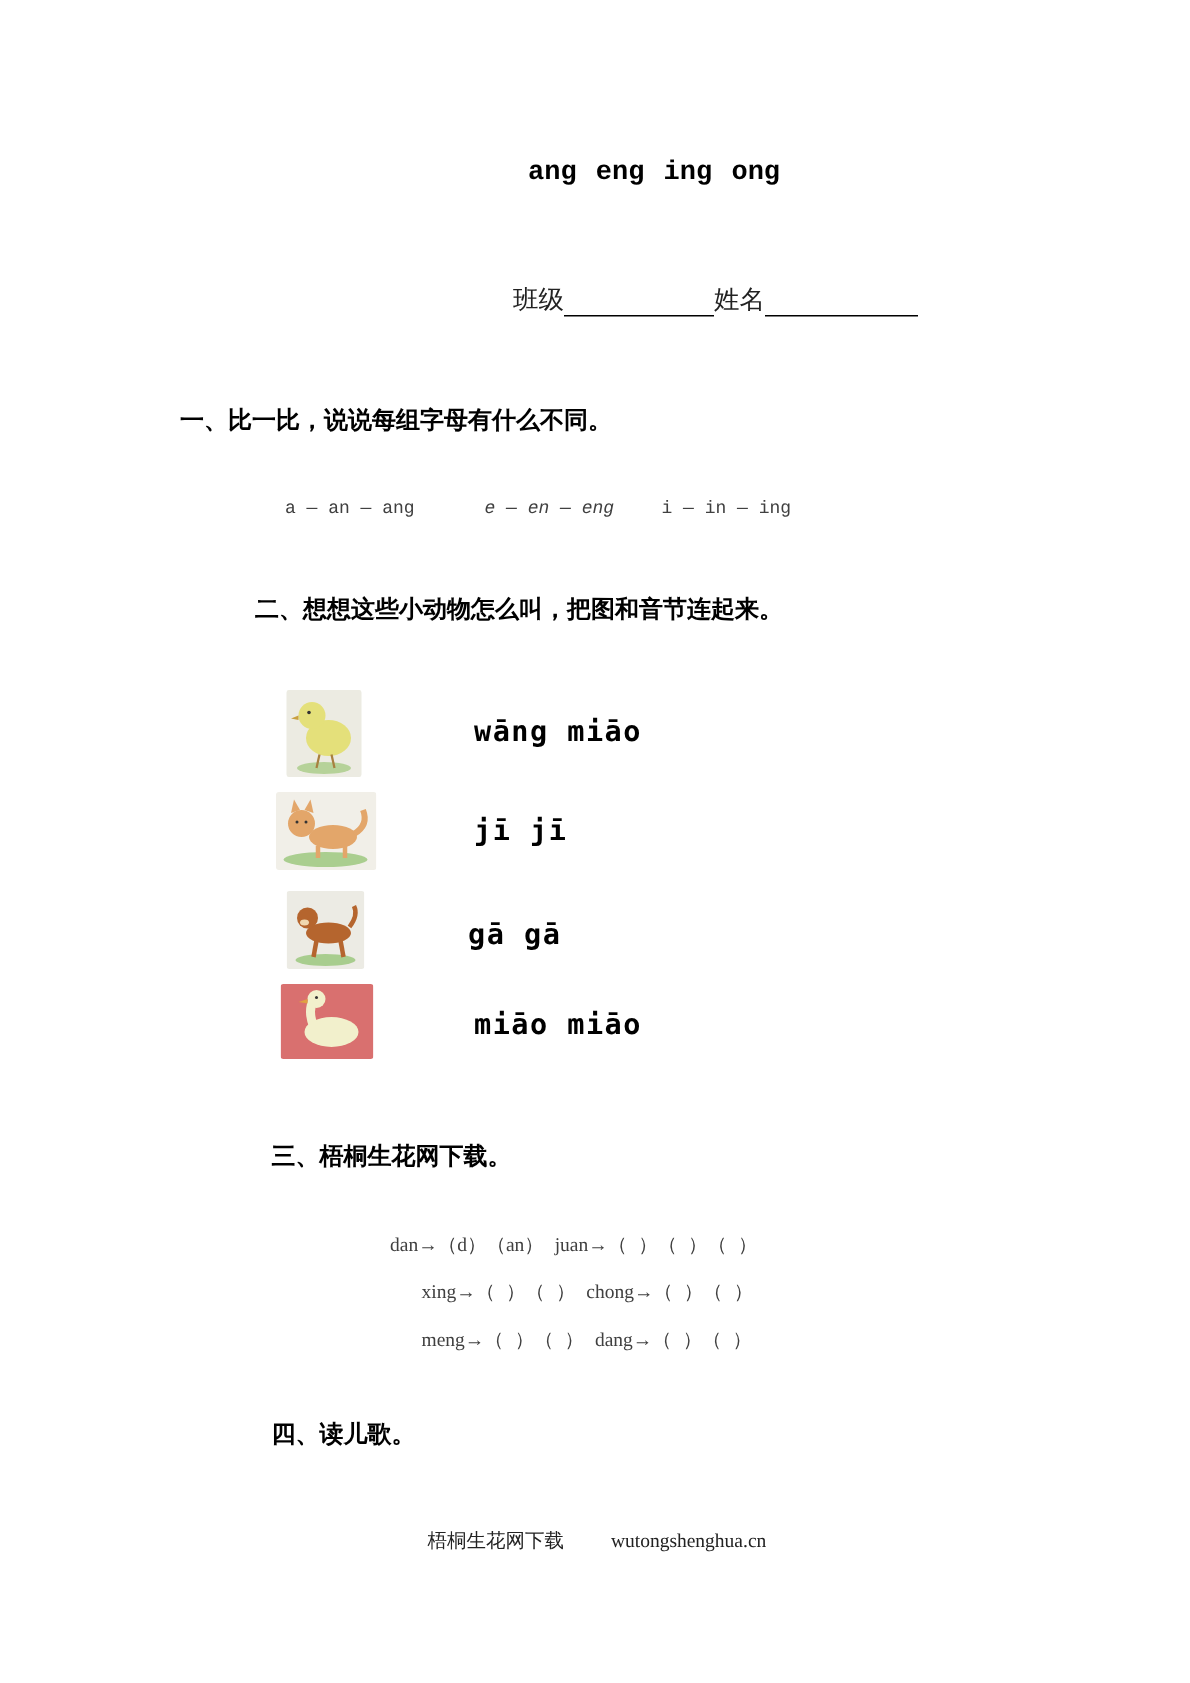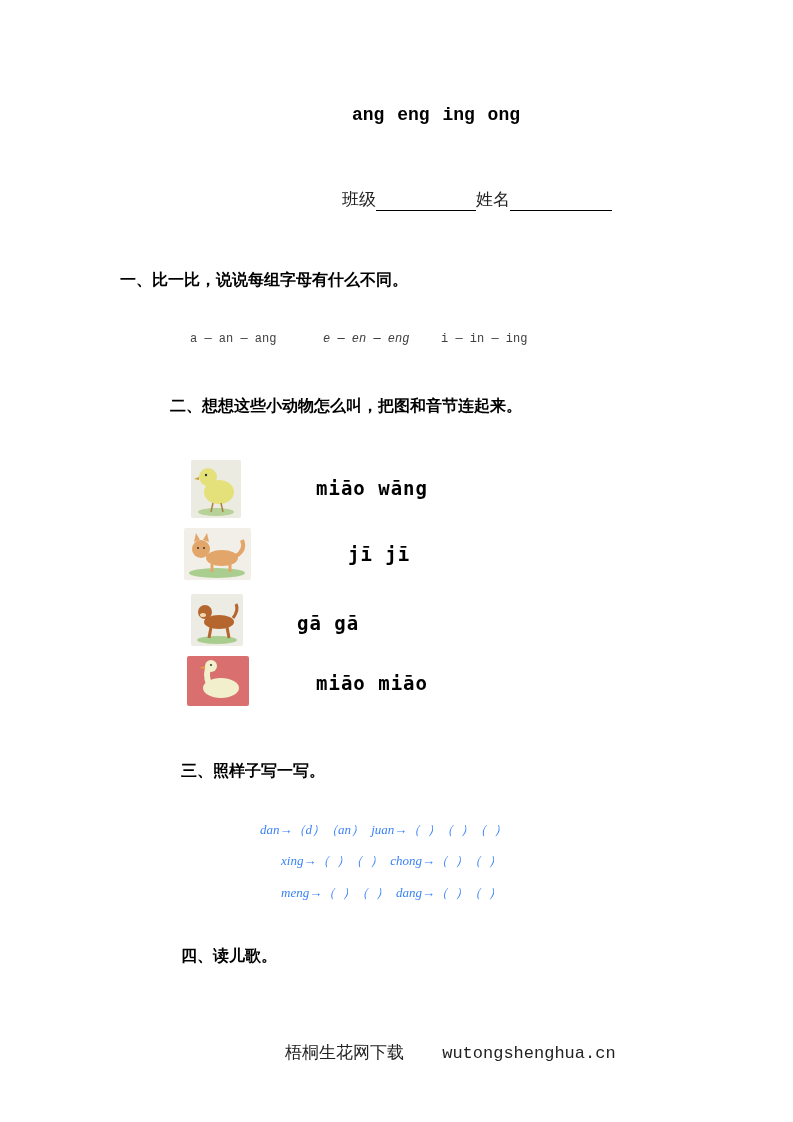--- a/index.html
+++ b/index.html
@@ -11,28 +11,28 @@
     .heading { font-family: Liberation Serif, serif; font-weight: bold; font-size: 16px; }
     .h1 { left: 120px; top: 270px; }
     .h2 { left: 137px; top: 396px; margin-left: 33px; }
     .h3 { left: 181px; top: 761px; }
     .h4 { left: 181px; top: 946px; }
     .compare { top: 332px; font-family: "Liberation Mono", "DejaVu Sans Mono", monospace; font-size: 12px; color: #404040; }
     .c1 { left: 190px; } .c2 { left: 323px; font-style: italic; } .c3 { left: 441px; }
     .pic { position: absolute; border-radius: 2px; overflow: hidden; }
     .pinyin { font-family: "DejaVu Sans Mono", monospace; font-weight: bold; font-size: 19px; letter-spacing: 1px; }
     .py1 { left: 316px; top: 477px; }
-    .py2 { left: 316px; top: 543px; margin-left: 32px; }
-    .py3 { left: 297px; top: 612px; }
+    .py2 { left: 316px; top: 543px; }
+    .py3 { left: 312px; top: 612px; }
     .py4 { left: 316px; top: 672px; }
-    .ex { font-family: "Liberation Serif", "DejaVu Serif", serif; font-size: 13px; color: #3b82f6; word-spacing: 4px; font-style: italic; }
+    .ex { font-family: "Liberation Serif", "DejaVu Serif", serif; font-size: 13px; color: #404040; word-spacing: 4px; }
     .e1 { left: 260px; top: 821px; }
     .e2 { left: 281px; top: 852px; }
     .e3 { left: 281px; top: 884px; }
-    .footer { left: 285px; top: 1041px; font-family: Liberation Mono, monospace; font-size: 17px; color: #222; }
+    .footer { left: 285px; top: 1018px; font-family: Liberation Serif, serif; font-size: 13px; color: #222; }
     .footer .site { margin-left: 28px; }
   </style>
 </head>
 <body>
 
 <div class="abs title">ang eng ing ong</div>
 
 <div class="abs classline">
   <span>班级</span>
   <span class="blank" style="width:100px"></span>
@@ -93,26 +93,26 @@
   <svg width="62" height="50" viewBox="0 0 62 50">
     <rect width="62" height="50" fill="#d9706f"></rect>
     <ellipse cx="34" cy="32" rx="18" ry="10" fill="#f2f0cc"></ellipse>
     <path d="M22,28 Q18,18 22,10" stroke="#f2f0cc" stroke-width="6" fill="none"></path>
     <circle cx="24" cy="10" r="6" fill="#f2f0cc"></circle>
     <polygon points="18,10 12,12 18,13" fill="#e0a040"></polygon>
     <circle cx="24" cy="9" r="1" fill="#333"></circle>
   </svg>
 </div>
 
-<div class="abs pinyin py1">miāo wāng</div>
+<div class="abs pinyin py1">wāng miāo</div>
 <div class="abs pinyin py2">jī jī</div>
 <div class="abs pinyin py3">gā gā</div>
 <div class="abs pinyin py4">miāo miāo</div>
 
-<div class="abs heading h3">三、照样子写一写。</div>
+<div class="abs heading h3">三、梧桐生花网下载。</div>
 <div class="abs ex e1">dan→（d）（an） juan→（ ）（ ）（ ）</div>
 <div class="abs ex e2">xing→（ ）（ ） chong→（ ）（   ）</div>
 <div class="abs ex e3">meng→（ ）（   ） dang→（ ）（   ）</div>
 
 <div class="abs heading h4">四、读儿歌。</div>
 
 <div class="abs footer">
   <span>梧桐生花网下载</span>
   <span class="site">wutongshenghua.cn</span>
 </div>

